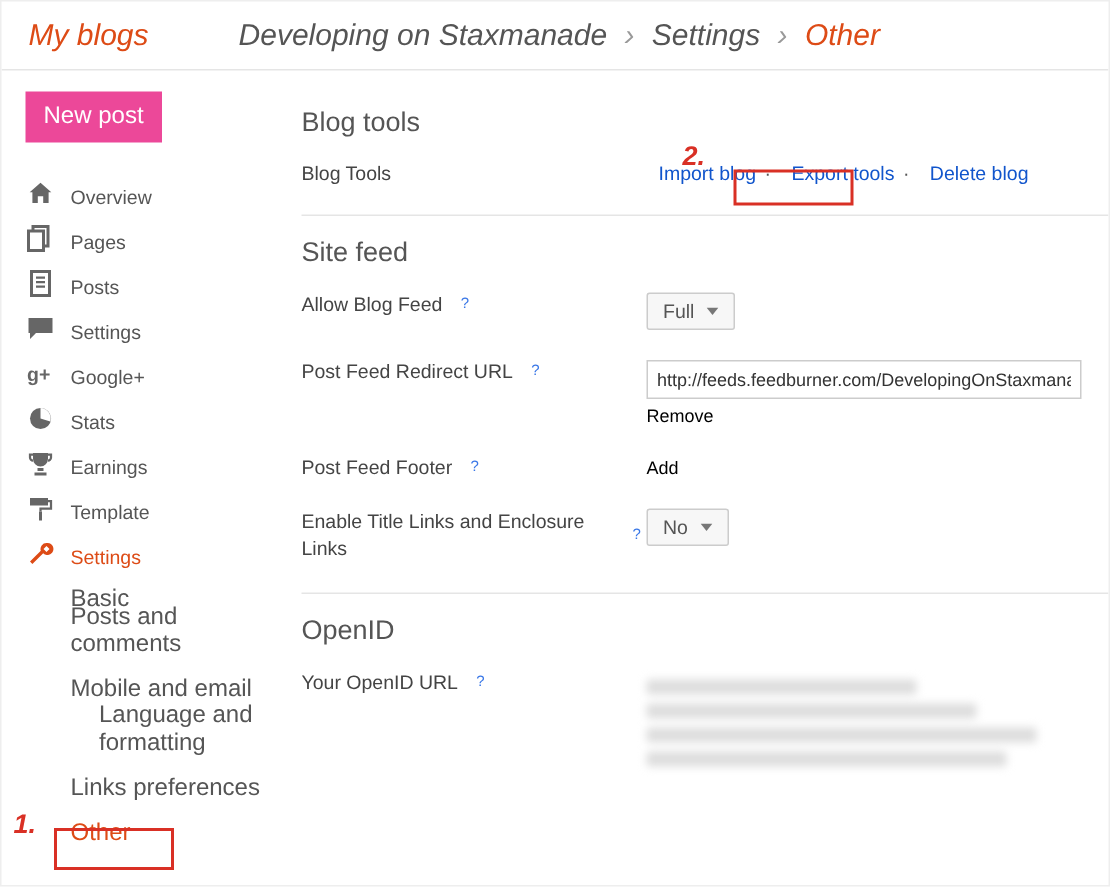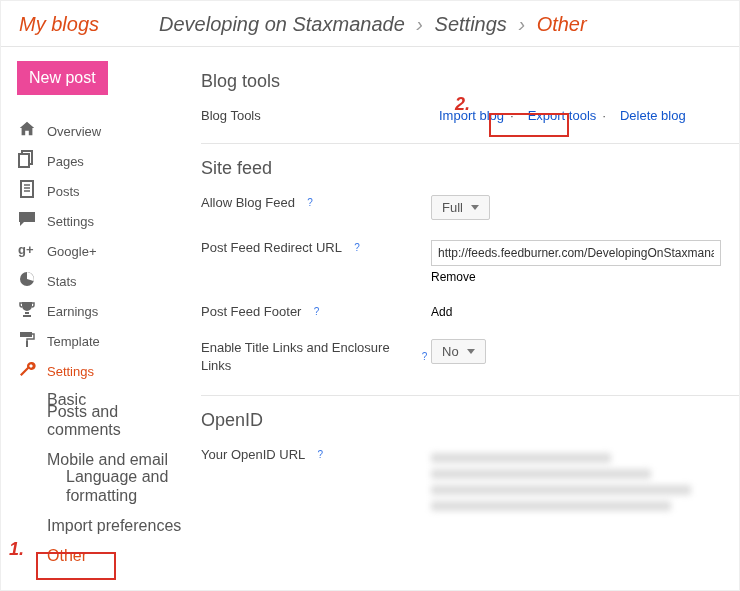--- a/index.html
+++ b/index.html
@@ -151,21 +151,21 @@
       <li class="sub">
           <span class="lbl">Posts and comments</span>
         </li>
       <li class="sub">
           <span class="lbl">Mobile and email</span>
         </li>
       <li class="sub nowrap" style="height:36px;">
           <span class="lbl" style="width:110px;">Language and formatting</span>
         </li>
       <li class="sub">
-          <span class="lbl">Import preferences</span>
+          <span class="lbl">Links preferences</span>
         </li>
       <li class="sub active">
           <span class="lbl">Other</span>
         </li>
     </ul>
   </div>
 
   <div class="main">
     <div class="section-title">Blog tools</div>
     <div class="row">

